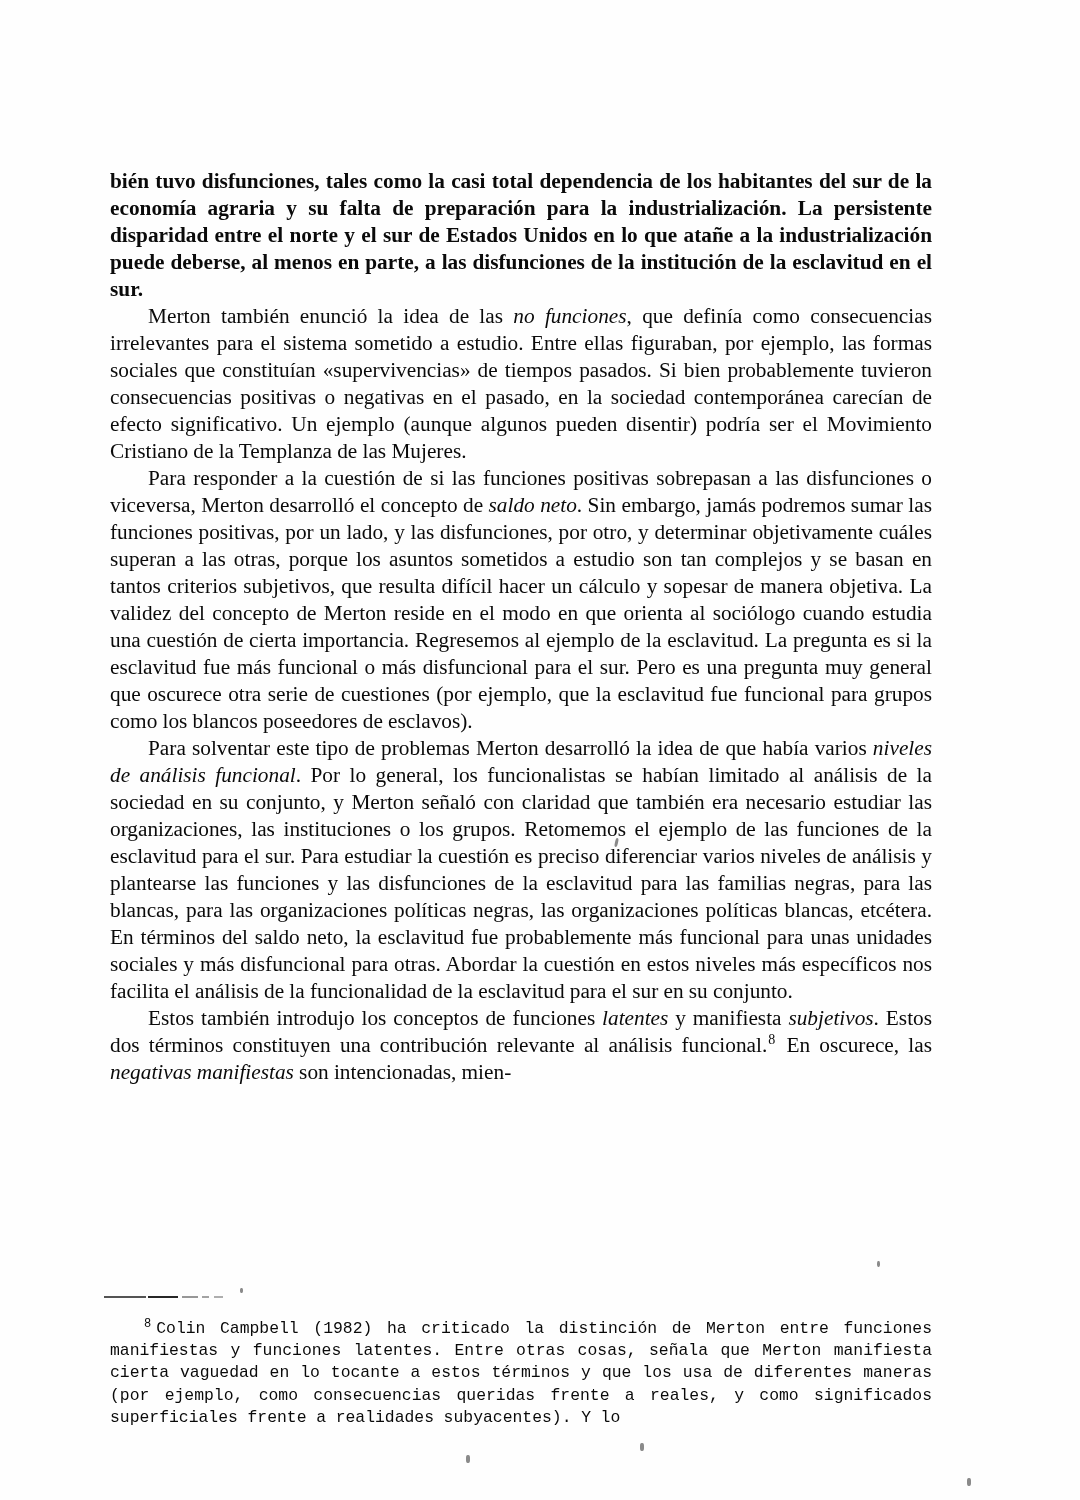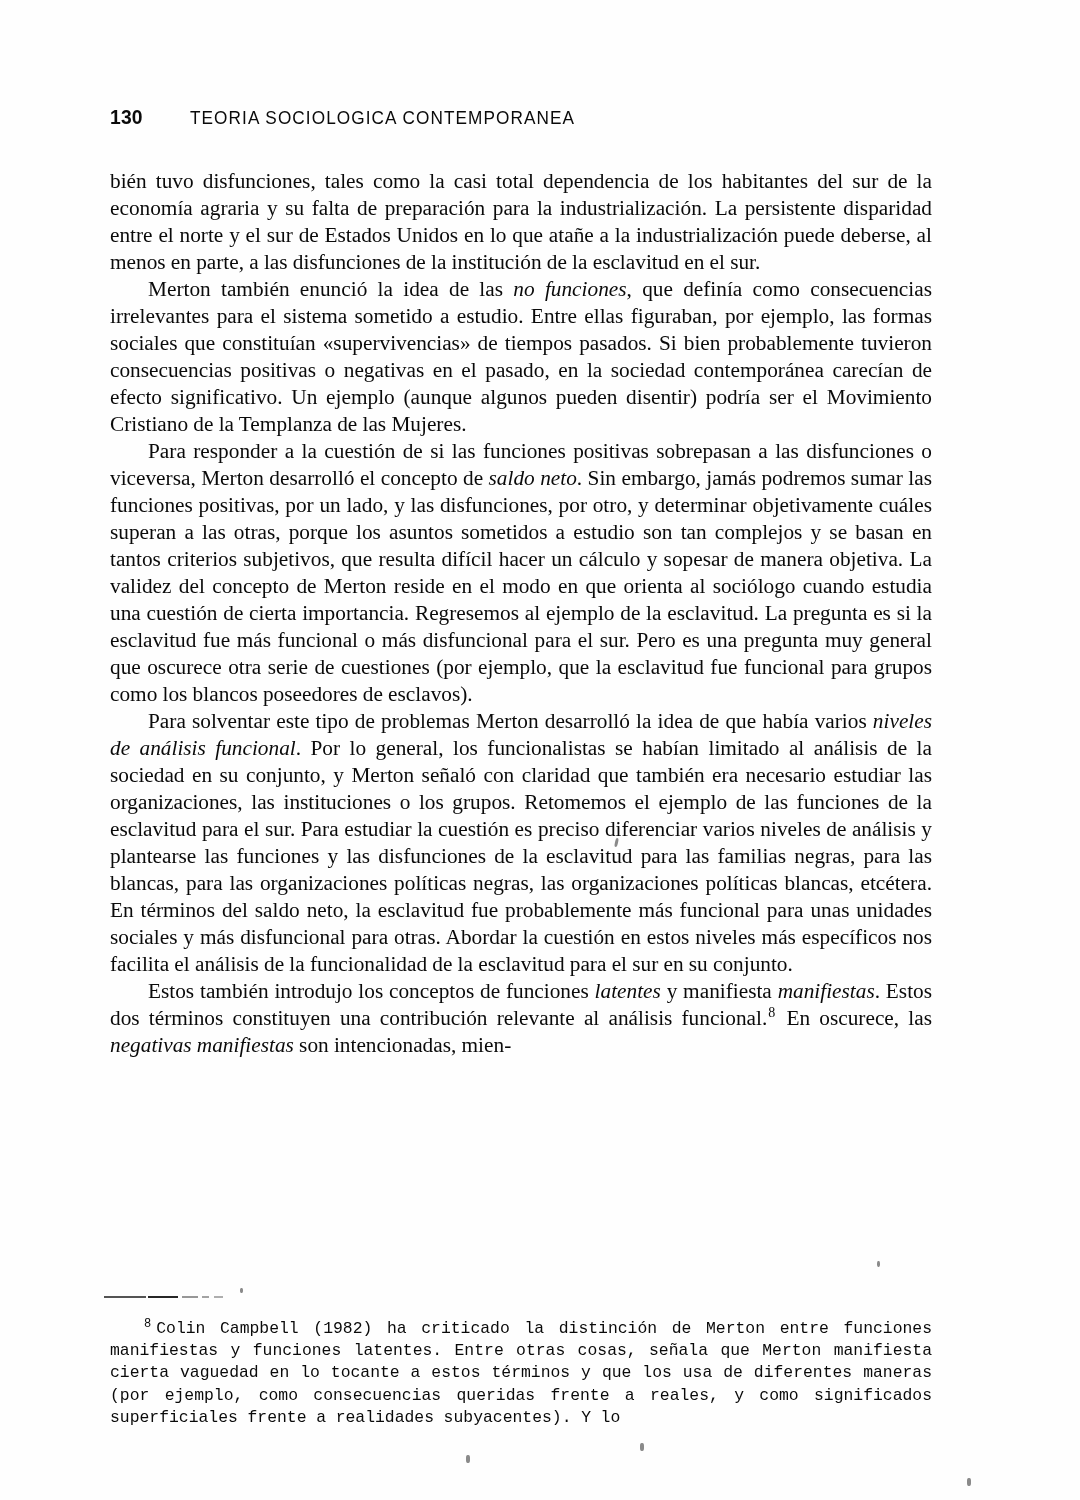--- a/index.html
+++ b/index.html
@@ -64,20 +64,21 @@
     font-size: 21.3px;
     line-height: 27px;
     text-align: justify;
     text-justify: inter-word;
     text-indent: 38px;
     word-spacing: -0.1px;
     hyphens: manual;
   }
   .body-col p.no-indent {
     text-indent: 0;
+    font-weight: bold;
   }
   .body-col i {
   }
   .fn-ref {
     font-size: 14px;
     vertical-align: super;
     line-height: 0;
     padding: 0 2px 0 1px;
   }
 
@@ -129,36 +130,32 @@
     vertical-align: super;
     line-height: 0;
     padding-right: 5px;
   }
 </style>
 </head>
 <body>
 
 <div class="page">
 
-  <div class="running-head">
-    <span class="folio">130</span>
-    <span class="head-title">TEORIA SOCIOLOGICA CONTEMPORANEA</span>
-  </div>
 
   <div class="body-col">
 
     <p class="no-indent">bién tuvo disfunciones, tales como la casi total dependencia de los habitantes del sur de la economía agraria y su falta de preparación para la industrialización. La persistente disparidad entre el norte y el sur de Estados Unidos en lo que atañe a la industrialización puede deberse, al menos en parte, a las disfunciones de la institución de la esclavitud en el sur.</p>
 
     <p><span>Merton también enunció la idea de las </span><i>no funciones</i><span>, que definía como consecuencias irrelevantes para el sistema sometido a estudio. Entre ellas figuraban, por ejemplo, las formas sociales que constituían «supervivencias» de tiempos pasados. Si bien probablemente tuvieron consecuencias positivas o negativas en el pasado, en la sociedad contemporánea carecían de efecto significativo. Un ejemplo (aunque algunos pueden disentir) podría ser el Movimiento Cristiano de la Templanza de las Mujeres.</span></p>
 
     <p><span>Para responder a la cuestión de si las funciones positivas sobrepasan a las disfunciones o viceversa, Merton desarrolló el concepto de </span><i>saldo neto</i><span>. Sin embargo, jamás podremos sumar las funciones positivas, por un lado, y las disfunciones, por otro, y determinar objetivamente cuáles superan a las otras, porque los asuntos sometidos a estudio son tan complejos y se basan en tantos criterios subjetivos, que resulta difícil hacer un cálculo y sopesar de manera objetiva. La validez del concepto de Merton reside en el modo en que orienta al sociólogo cuando estudia una cuestión de cierta importancia. Regresemos al ejemplo de la esclavitud. La pregunta es si la esclavitud fue más funcional o más disfuncional para el sur. Pero es una pregunta muy general que oscurece otra serie de cuestiones (por ejemplo, que la esclavitud fue funcional para grupos como los blancos poseedores de esclavos).</span></p>
 
     <p><span>Para solventar este tipo de problemas Merton desarrolló la idea de que había varios </span><i>niveles de análisis funcional</i><span>. Por lo general, los funcionalistas se habían limitado al análisis de la sociedad en su conjunto, y Merton señaló con claridad que también era necesario estudiar las organizaciones, las instituciones o los grupos. Retomemos el ejemplo de las funciones de la esclavitud para el sur. Para estudiar la cuestión es preciso diferenciar varios niveles de análisis y plantearse las funciones y las disfunciones de la esclavitud para las familias negras, para las blancas, para las organizaciones políticas negras, las organizaciones políticas blancas, etcétera. En términos del saldo neto, la esclavitud fue probablemente más funcional para unas unidades sociales y más disfuncional para otras. Abordar la cuestión en estos niveles más específicos nos facilita el análisis de la funcionalidad de la esclavitud para el sur en su conjunto.</span></p>
 
-    <p><span>Estos también introdujo los conceptos de funciones </span><i>latentes</i><span> y manifiesta </span><i>manifiestas</i><span>. Estos dos términos constituyen una contribución relevante al análisis funcional.</span><sup class="fn-ref">8</sup><span> En oscurece, las </span><i>negativas manifiestas</i><span> son intencionadas, mien-</span></p>
+    <p><span>Estos también introdujo los conceptos de funciones </span><i>latentes</i><span> y manifiesta </span><i>subjetivos</i><span>. Estos dos términos constituyen una contribución relevante al análisis funcional.</span><sup class="fn-ref">8</sup><span> En oscurece, las </span><i>negativas manifiestas</i><span> son intencionadas, mien-</span></p>
 
   </div>
 
   <div class="speck" style="left:615px; top:838px; width:3px; height:9px; transform:rotate(12deg);"></div>
   <div class="speck" style="left:877px; top:1261px; width:3px; height:6px;"></div>
   <div class="speck" style="left:240px; top:1288px; width:3px; height:5px;"></div>
   <div class="speck" style="left:640px; top:1443px; width:4px; height:8px;"></div>
   <div class="speck" style="left:466px; top:1455px; width:4px; height:8px;"></div>
   <div class="speck" style="left:967px; top:1478px; width:4px; height:8px;"></div>
 

